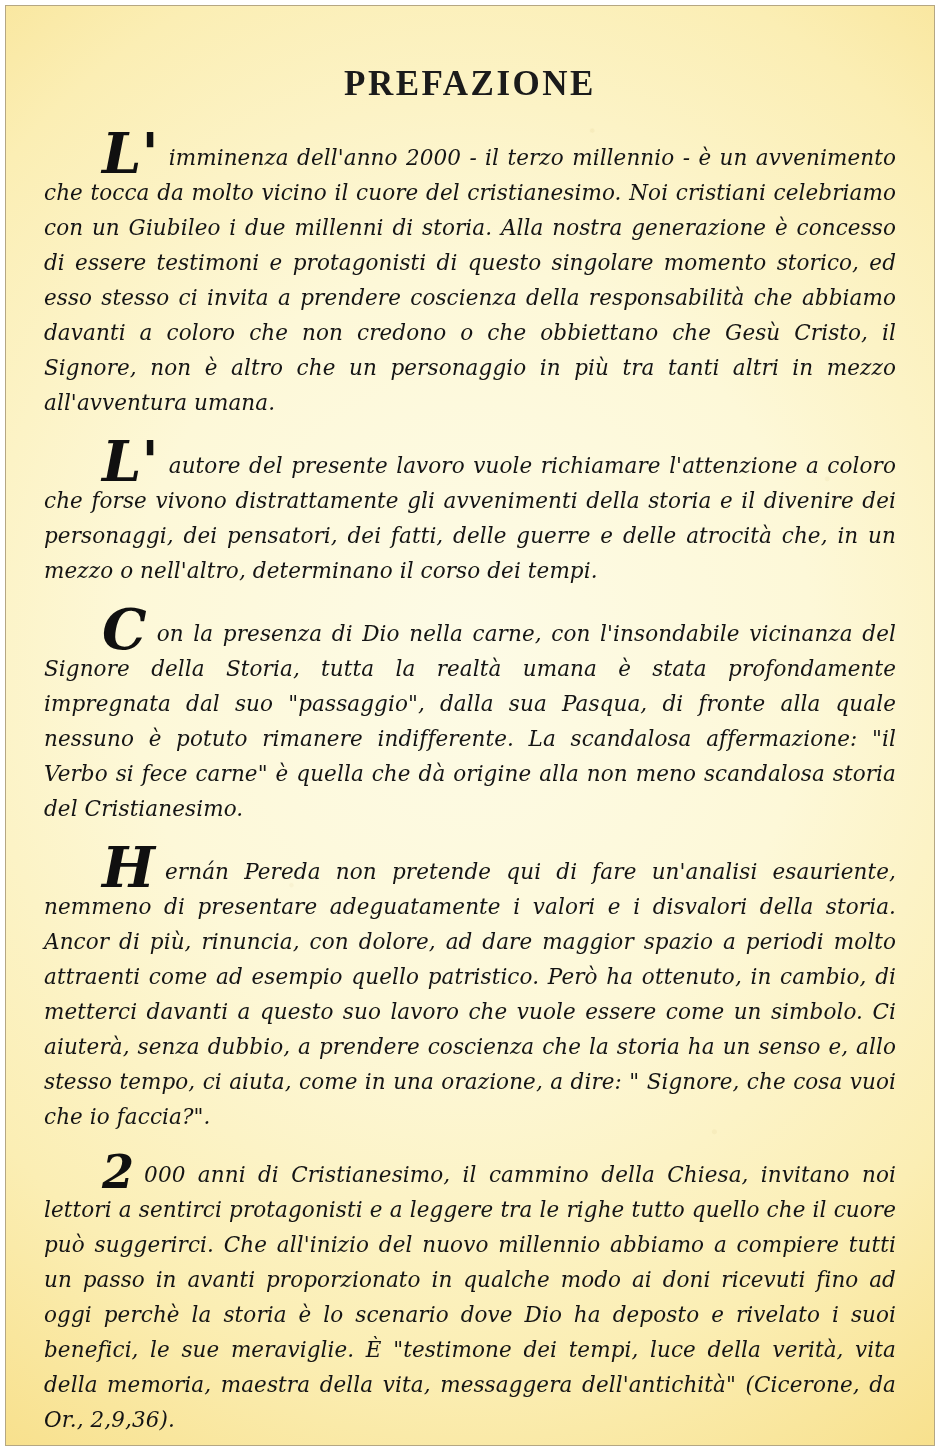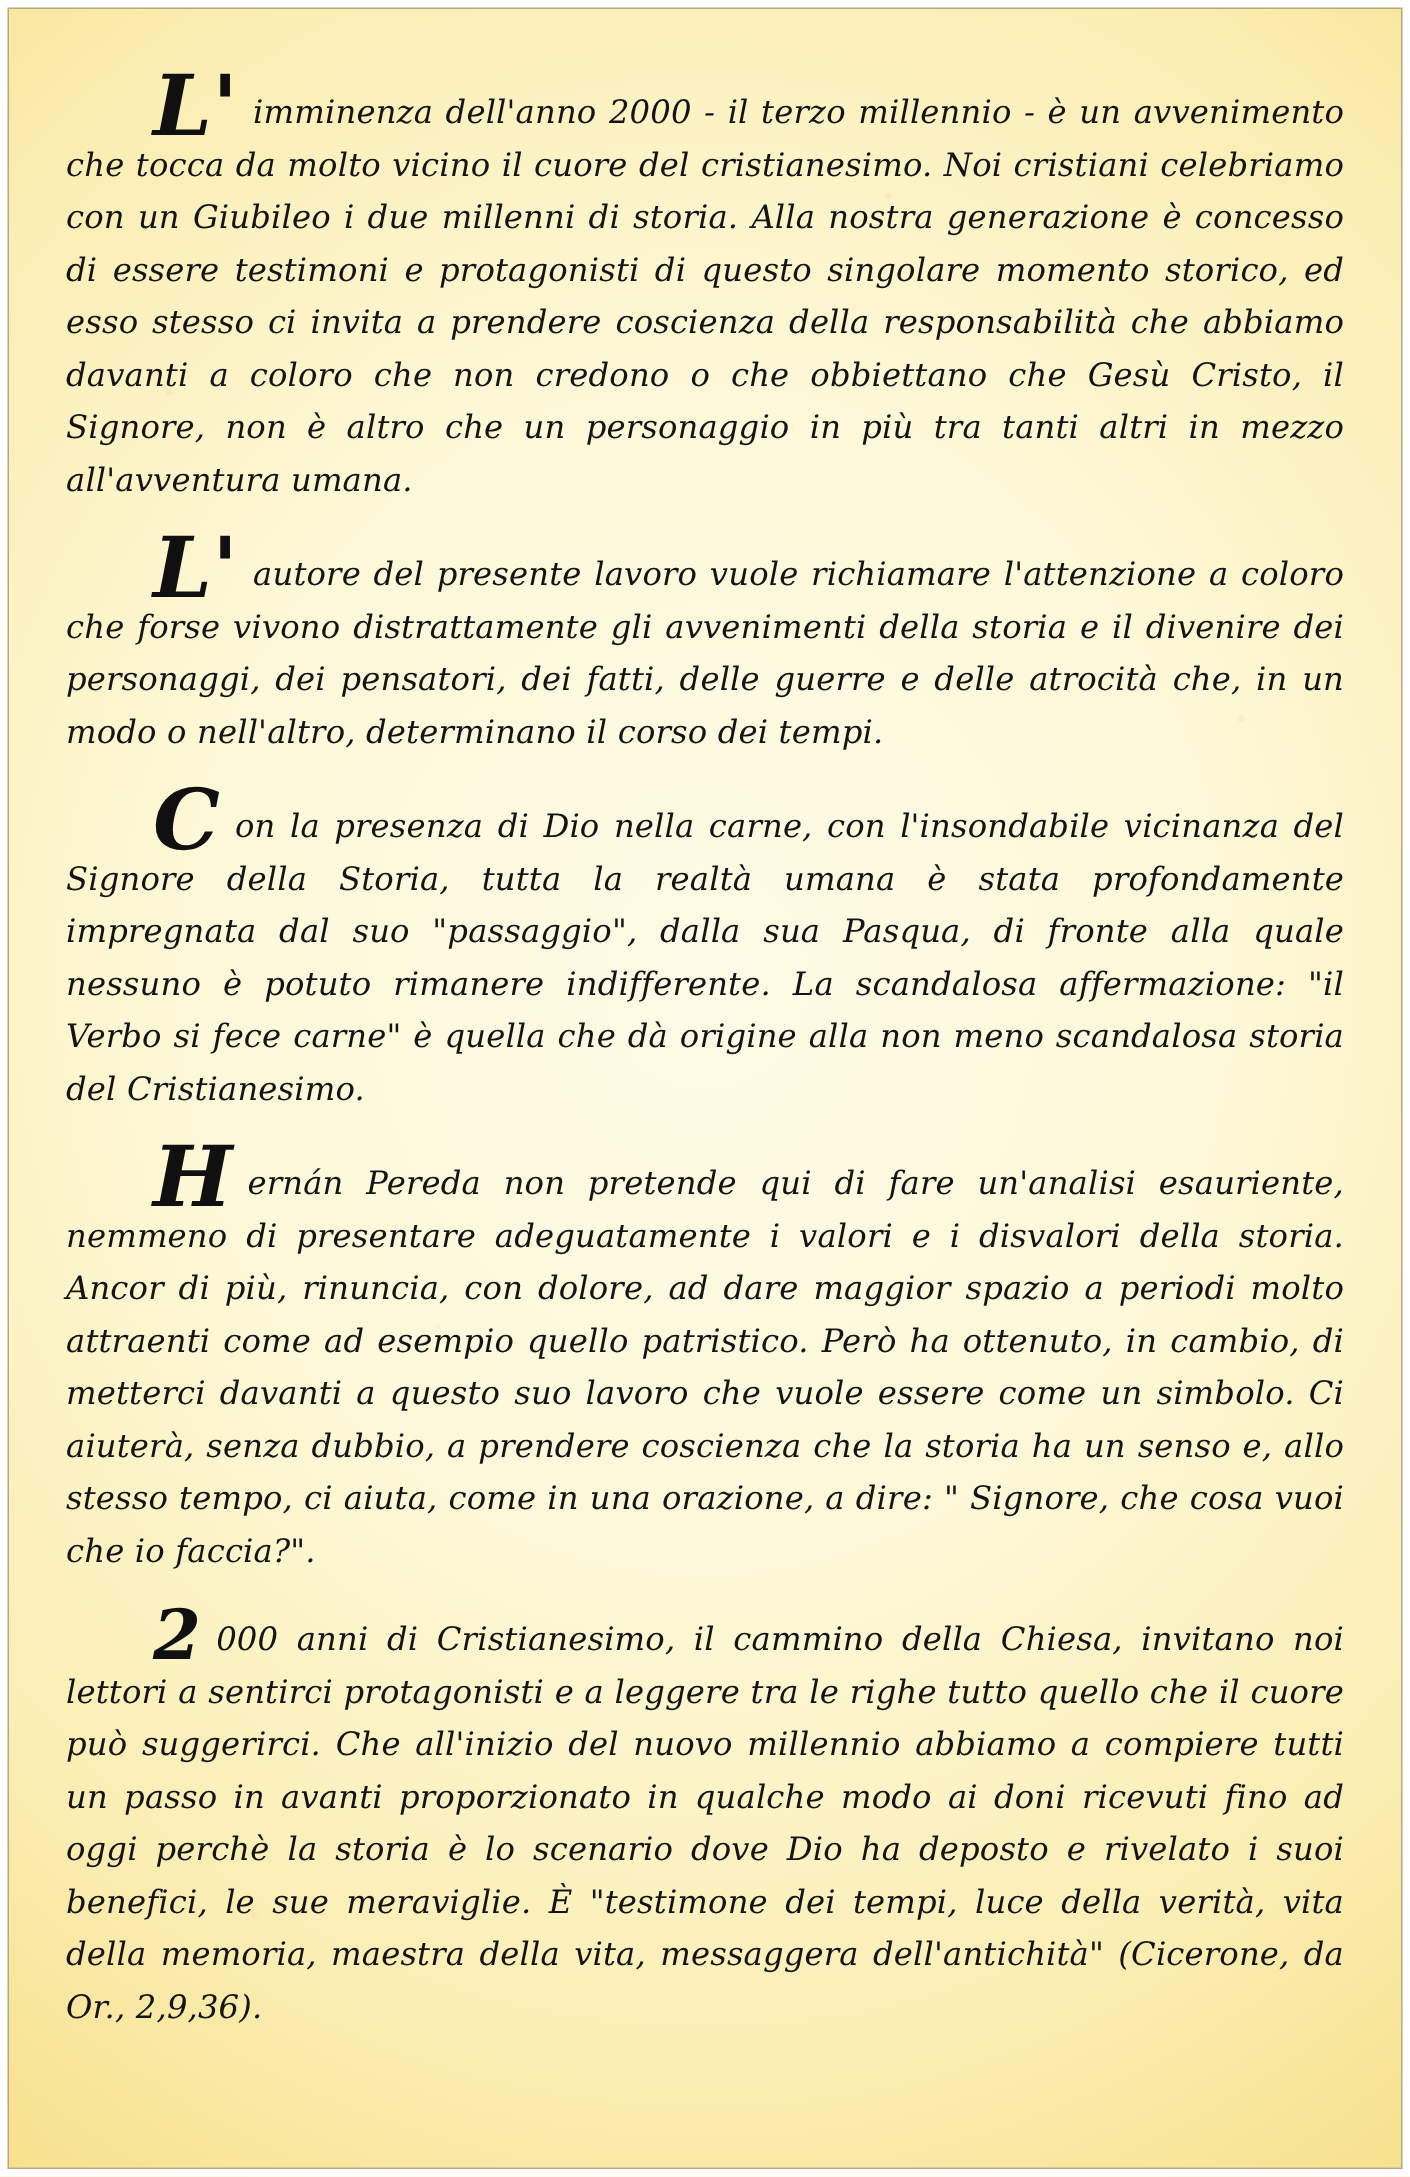--- a/index.html
+++ b/index.html
@@ -89,27 +89,28 @@
     vertical-align: -6px;
   }
 </style>
 </head>
 <body>
 
 <div id="page">
   <div class="texture"></div>
   <div class="content">
 
+    <h1 class="title">PREFAZIONE</h1>
 
     <p class="para p1">
       <span class="dropcap">L'</span><span>imminenza dell'anno 2000 - il terzo millennio - è un avvenimento che tocca da molto vicino il cuore del cristianesimo. Noi cristiani celebriamo con un Giubileo i due millenni di storia. Alla nostra generazione è concesso di essere testimoni e protagonisti di questo singolare momento storico, ed esso stesso ci invita a prendere coscienza della responsabilità che abbiamo davanti a coloro che non credono o che obbiettano che Gesù Cristo, il Signore, non è altro che un personaggio in più tra tanti altri in mezzo all'avventura umana.</span>
     </p>
 
     <p class="para p2">
-      <span class="dropcap">L'</span><span>autore del presente lavoro vuole richiamare l'attenzione a coloro che forse vivono distrattamente gli avvenimenti della storia e il divenire dei personaggi, dei pensatori, dei fatti, delle guerre e delle atrocità che, in un modo o nell'altro, determinano il corso dei tempi.</span>
+      <span class="dropcap">L'</span><span>autore del presente lavoro vuole richiamare l'attenzione a coloro che forse vivono distrattamente gli avvenimenti della storia e il divenire dei personaggi, dei pensatori, dei fatti, delle guerre e delle atrocità che, in un mezzo o nell'altro, determinano il corso dei tempi.</span>
     </p>
 
     <p class="para p3">
       <span class="dropcap">C</span><span>on la presenza di Dio nella carne, con l'insondabile vicinanza del Signore della Storia, tutta la realtà umana è stata profondamente impregnata dal suo "passaggio", dalla sua Pasqua, di fronte alla quale nessuno è potuto rimanere indifferente. La scandalosa affermazione: "il Verbo si fece carne" è quella che dà origine alla non meno scandalosa storia del Cristianesimo.</span>
     </p>
 
     <p class="para p4">
       <span class="dropcap">H</span><span>ernán Pereda non pretende qui di fare un'analisi esauriente, nemmeno di presentare adeguatamente i valori e i disvalori della storia. Ancor di più, rinuncia, con dolore, ad dare maggior spazio a periodi molto attraenti come ad esempio quello patristico. Però ha ottenuto, in cambio, di metterci davanti a questo suo lavoro che vuole essere come un simbolo. Ci aiuterà, senza dubbio, a prendere coscienza che la storia ha un senso e, allo stesso tempo, ci aiuta, come in una orazione, a dire: " Signore, che cosa vuoi che io faccia?".</span>
     </p>
 

